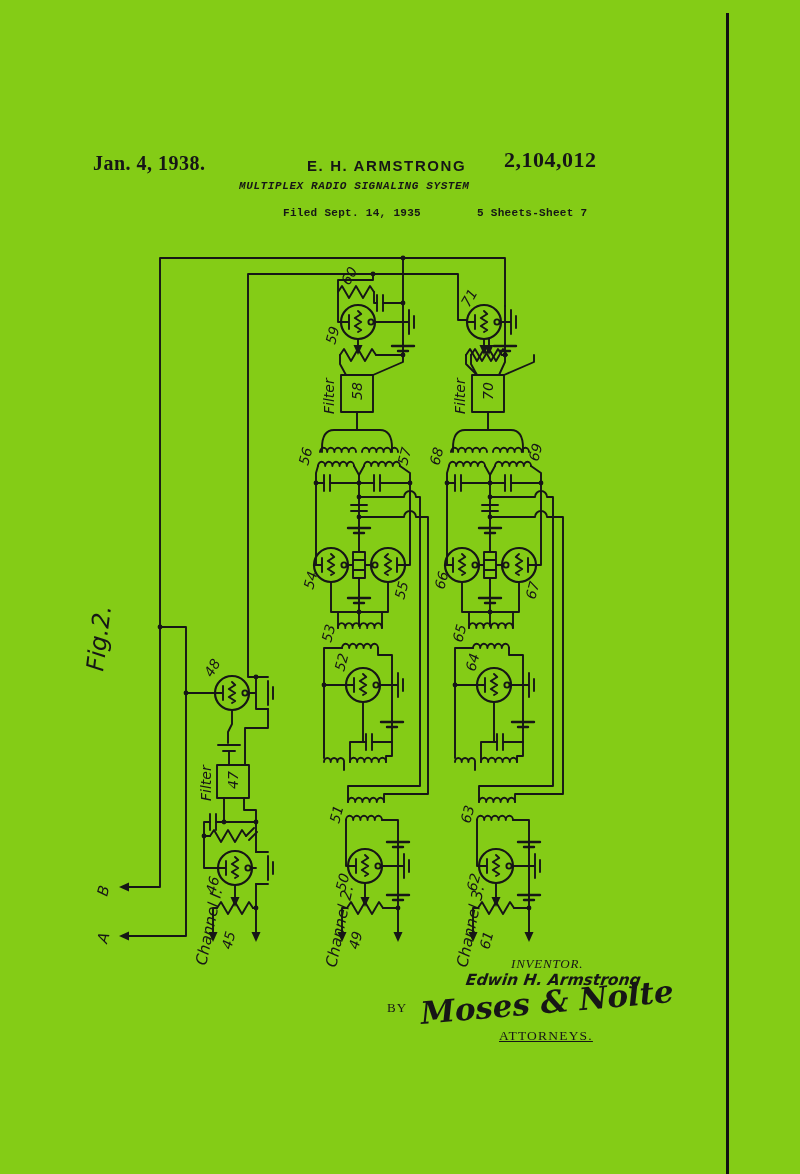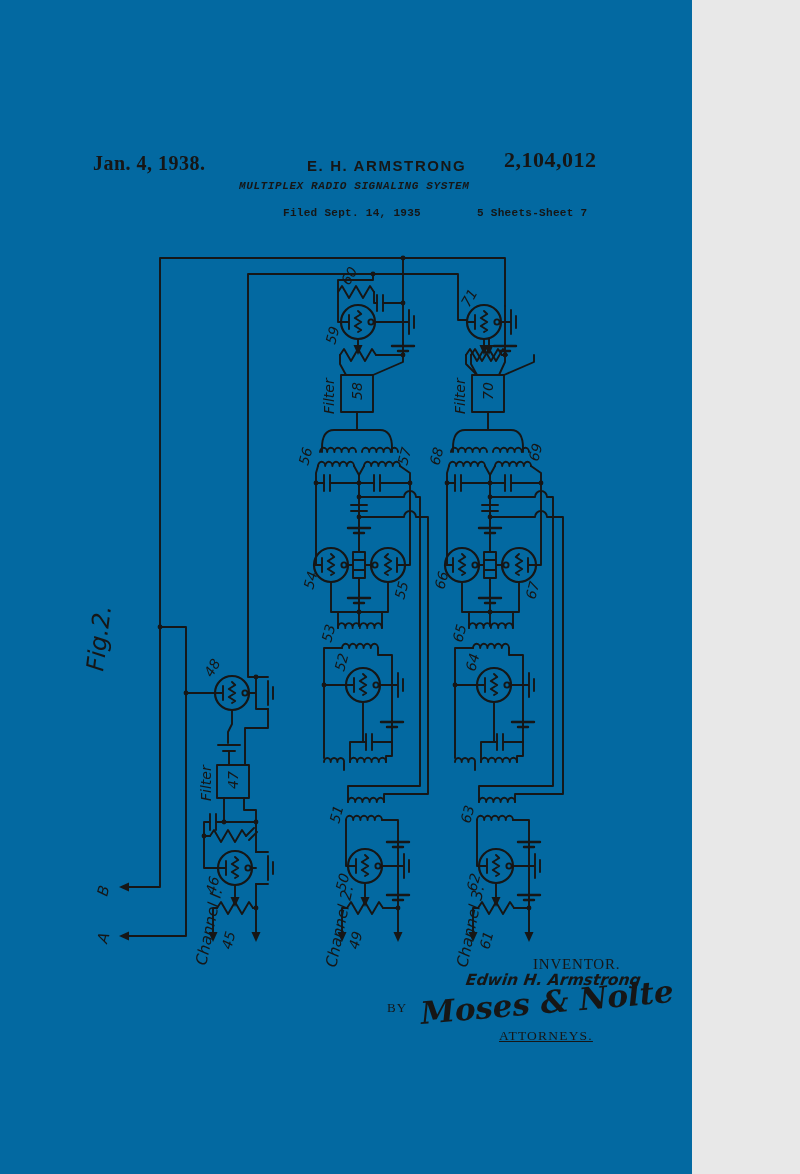--- a/index.html
+++ b/index.html
@@ -1,30 +1,30 @@
 <!DOCTYPE html>
 <html><head>
 <meta charset="utf-8">
 <style>
   html,body{margin:0;padding:0;background:#e8e8e8;}
-  .sheet{position:relative;width:692px;height:1174px;background:#0369a1;overflow:hidden;
+  .sheet{position:relative;width:800px;height:1174px;background:#84cc16;overflow:hidden;
          font-family:"Liberation Serif",serif;color:#161616;}
   .abs{position:absolute;white-space:nowrap;}
   .date{left:93px;top:152px;font-size:20px;font-weight:bold;letter-spacing:.5px;}
   .invname{left:263px;top:157px;font-family:"Liberation Sans",sans-serif;font-weight:bold;
            font-size:15px;letter-spacing:1.6px;margin-left:44px;}
   .patnum{left:504px;top:147px;font-size:22px;font-weight:bold;letter-spacing:.5px;}
   .title{left:239px;top:180px;font-family:"Liberation Mono",monospace;font-weight:bold;
          font-size:11px;letter-spacing:.6px;font-style:italic;}
   .filed{left:283px;top:207px;font-family:"Liberation Mono",monospace;font-weight:bold;
          font-size:11px;letter-spacing:.3px;}
   .sheetno{left:477px;top:207px;font-family:"Liberation Mono",monospace;font-weight:bold;
          font-size:11px;letter-spacing:.3px;}
   .edge-rule{left:726px;top:13px;width:3px;height:1161px;background:#111;}
-  .sig-inventor{left:533px;top:956px;font-size:15px;letter-spacing:.8px;}
+  .sig-inventor{left:511px;top:956px;font-size:13px;letter-spacing:.8px;font-style:italic;}
   .sig-name{left:466px;top:971px;font-family:"DejaVu Sans",sans-serif;font-style:italic;
             font-size:15.5px;transform:skewX(-8deg);font-weight:bold;}
   .sig-by{left:387px;top:1000px;font-size:13px;letter-spacing:1px;text-align:center;}
   .sig-script{left:420px;top:984px;font-family:"DejaVu Serif",serif;font-style:italic;
               font-size:31px;transform:rotate(-5deg);font-weight:bold;}
   .sig-att{left:499px;top:1028px;font-size:13.5px;letter-spacing:1.2px;text-decoration:underline;}
   svg text{font-family:"DejaVu Sans",sans-serif;font-style:italic;fill:#161616;stroke:none;}
   .ref{font-size:14px;}
   .chan{font-size:15.5px;}
   .filt{font-size:14px;}

